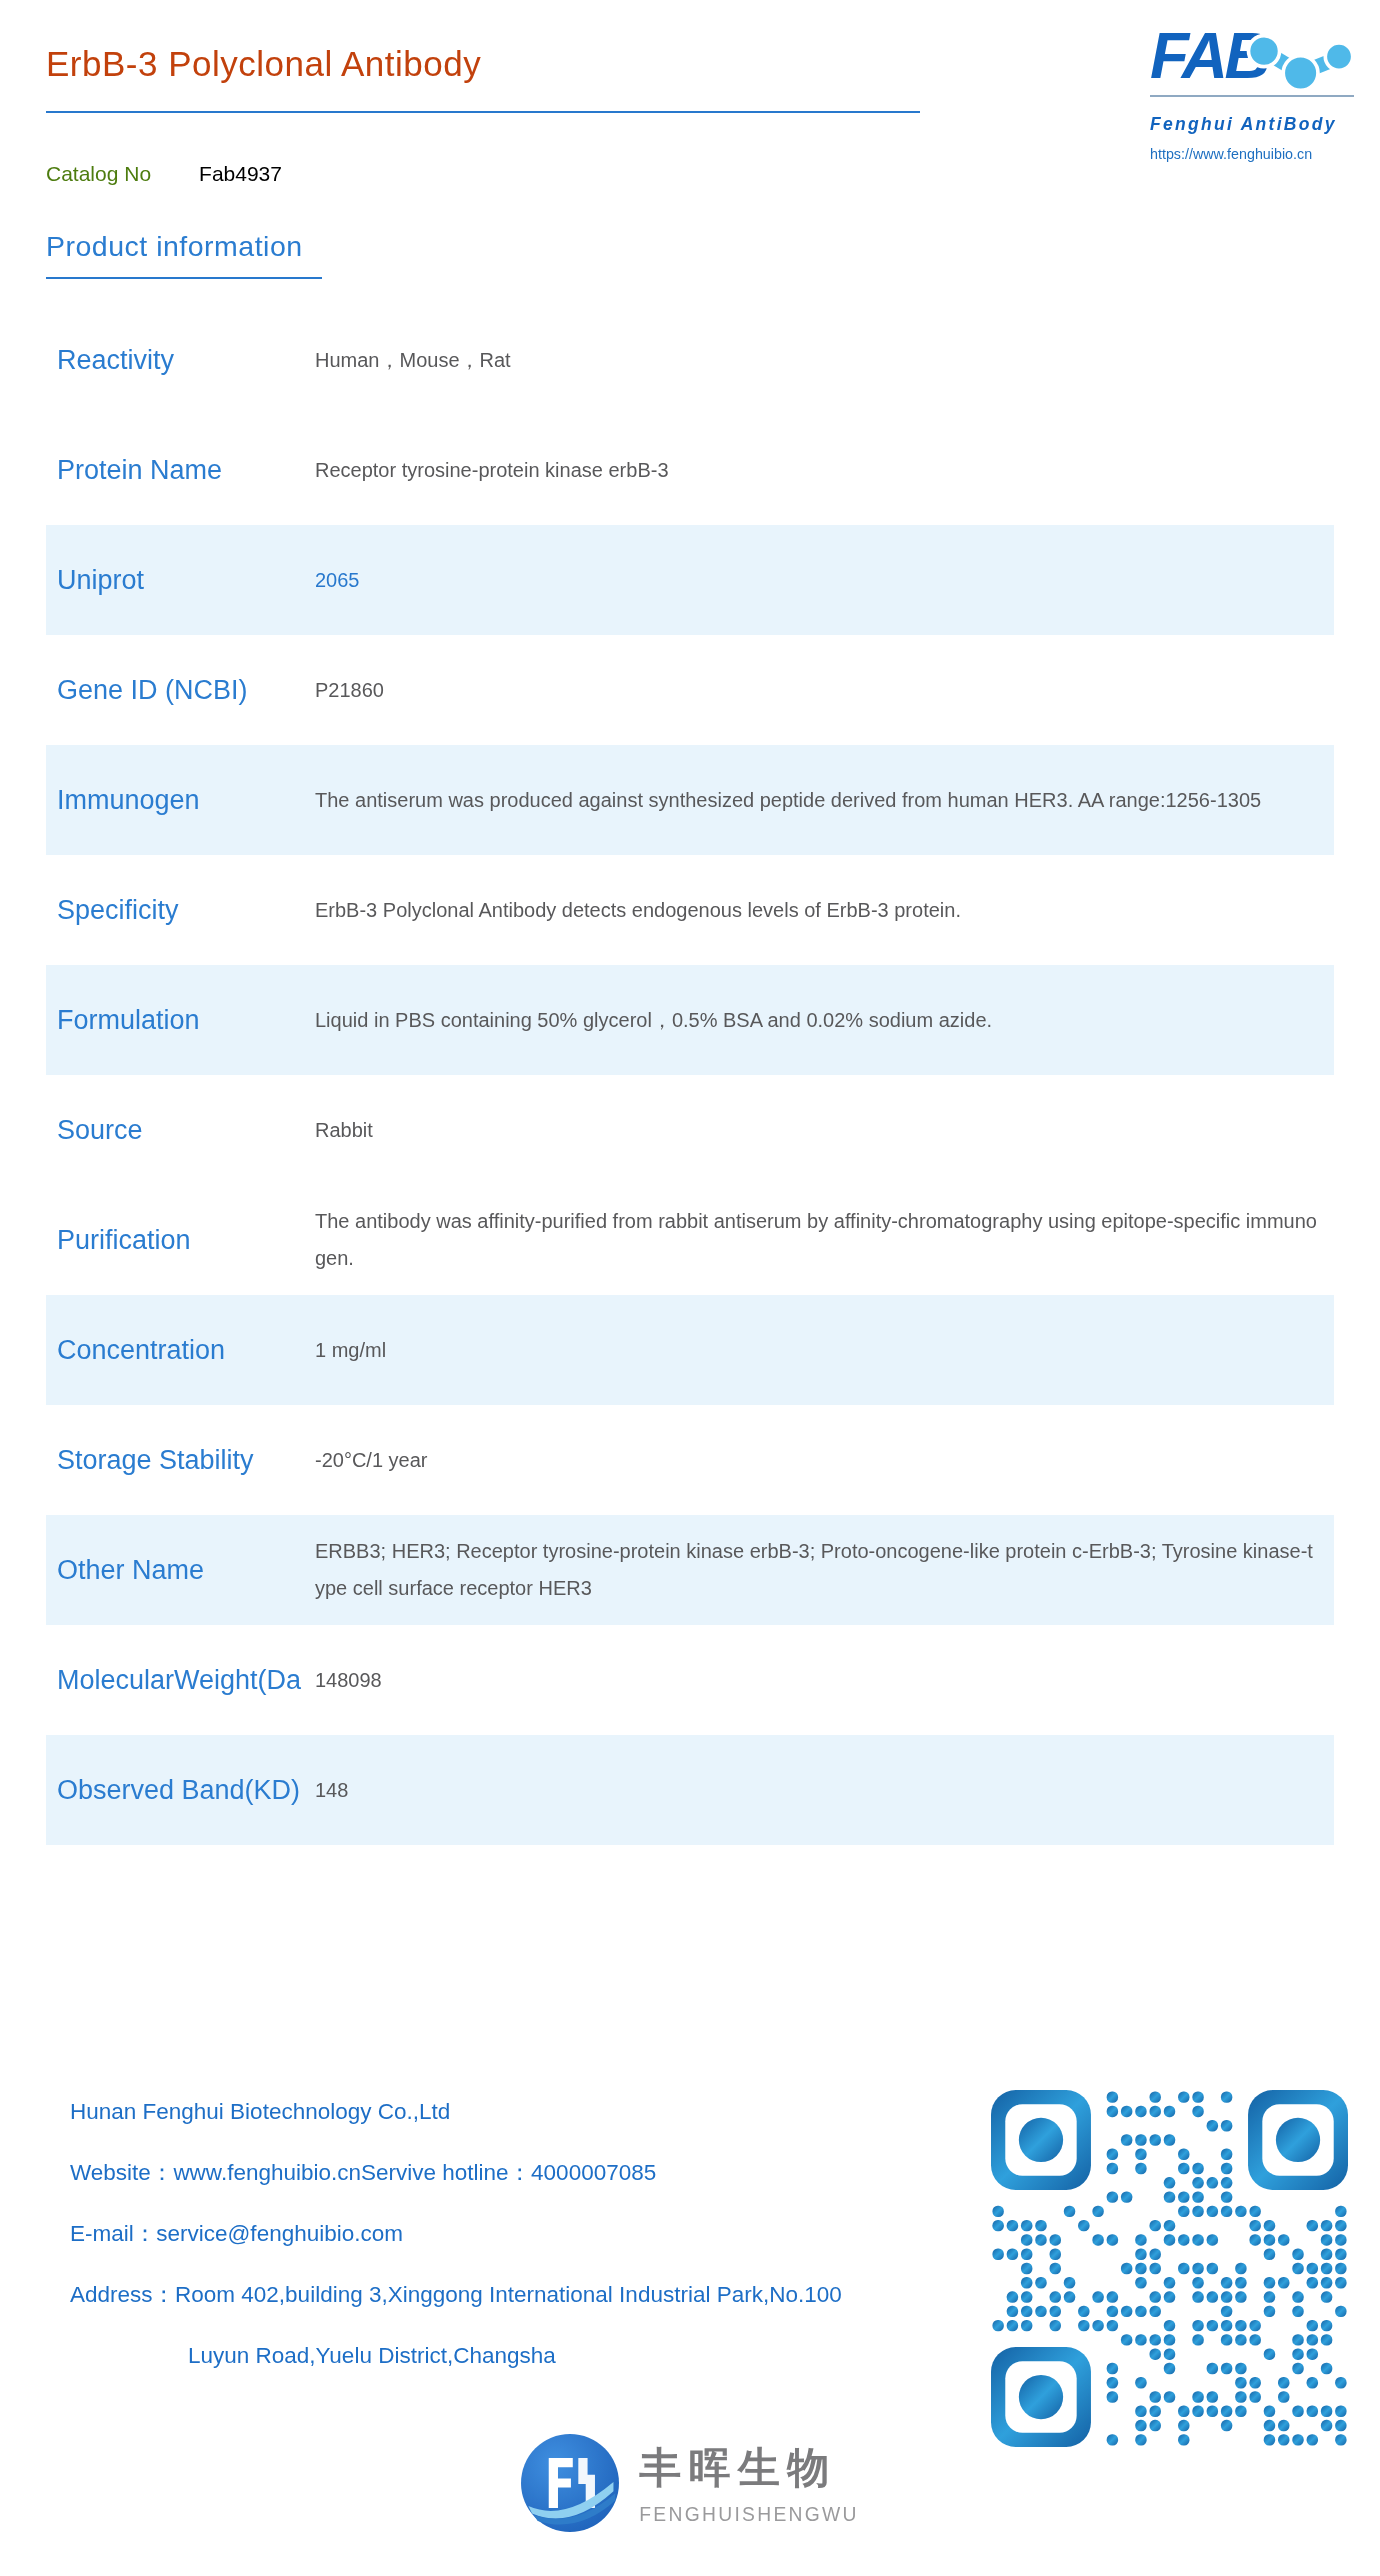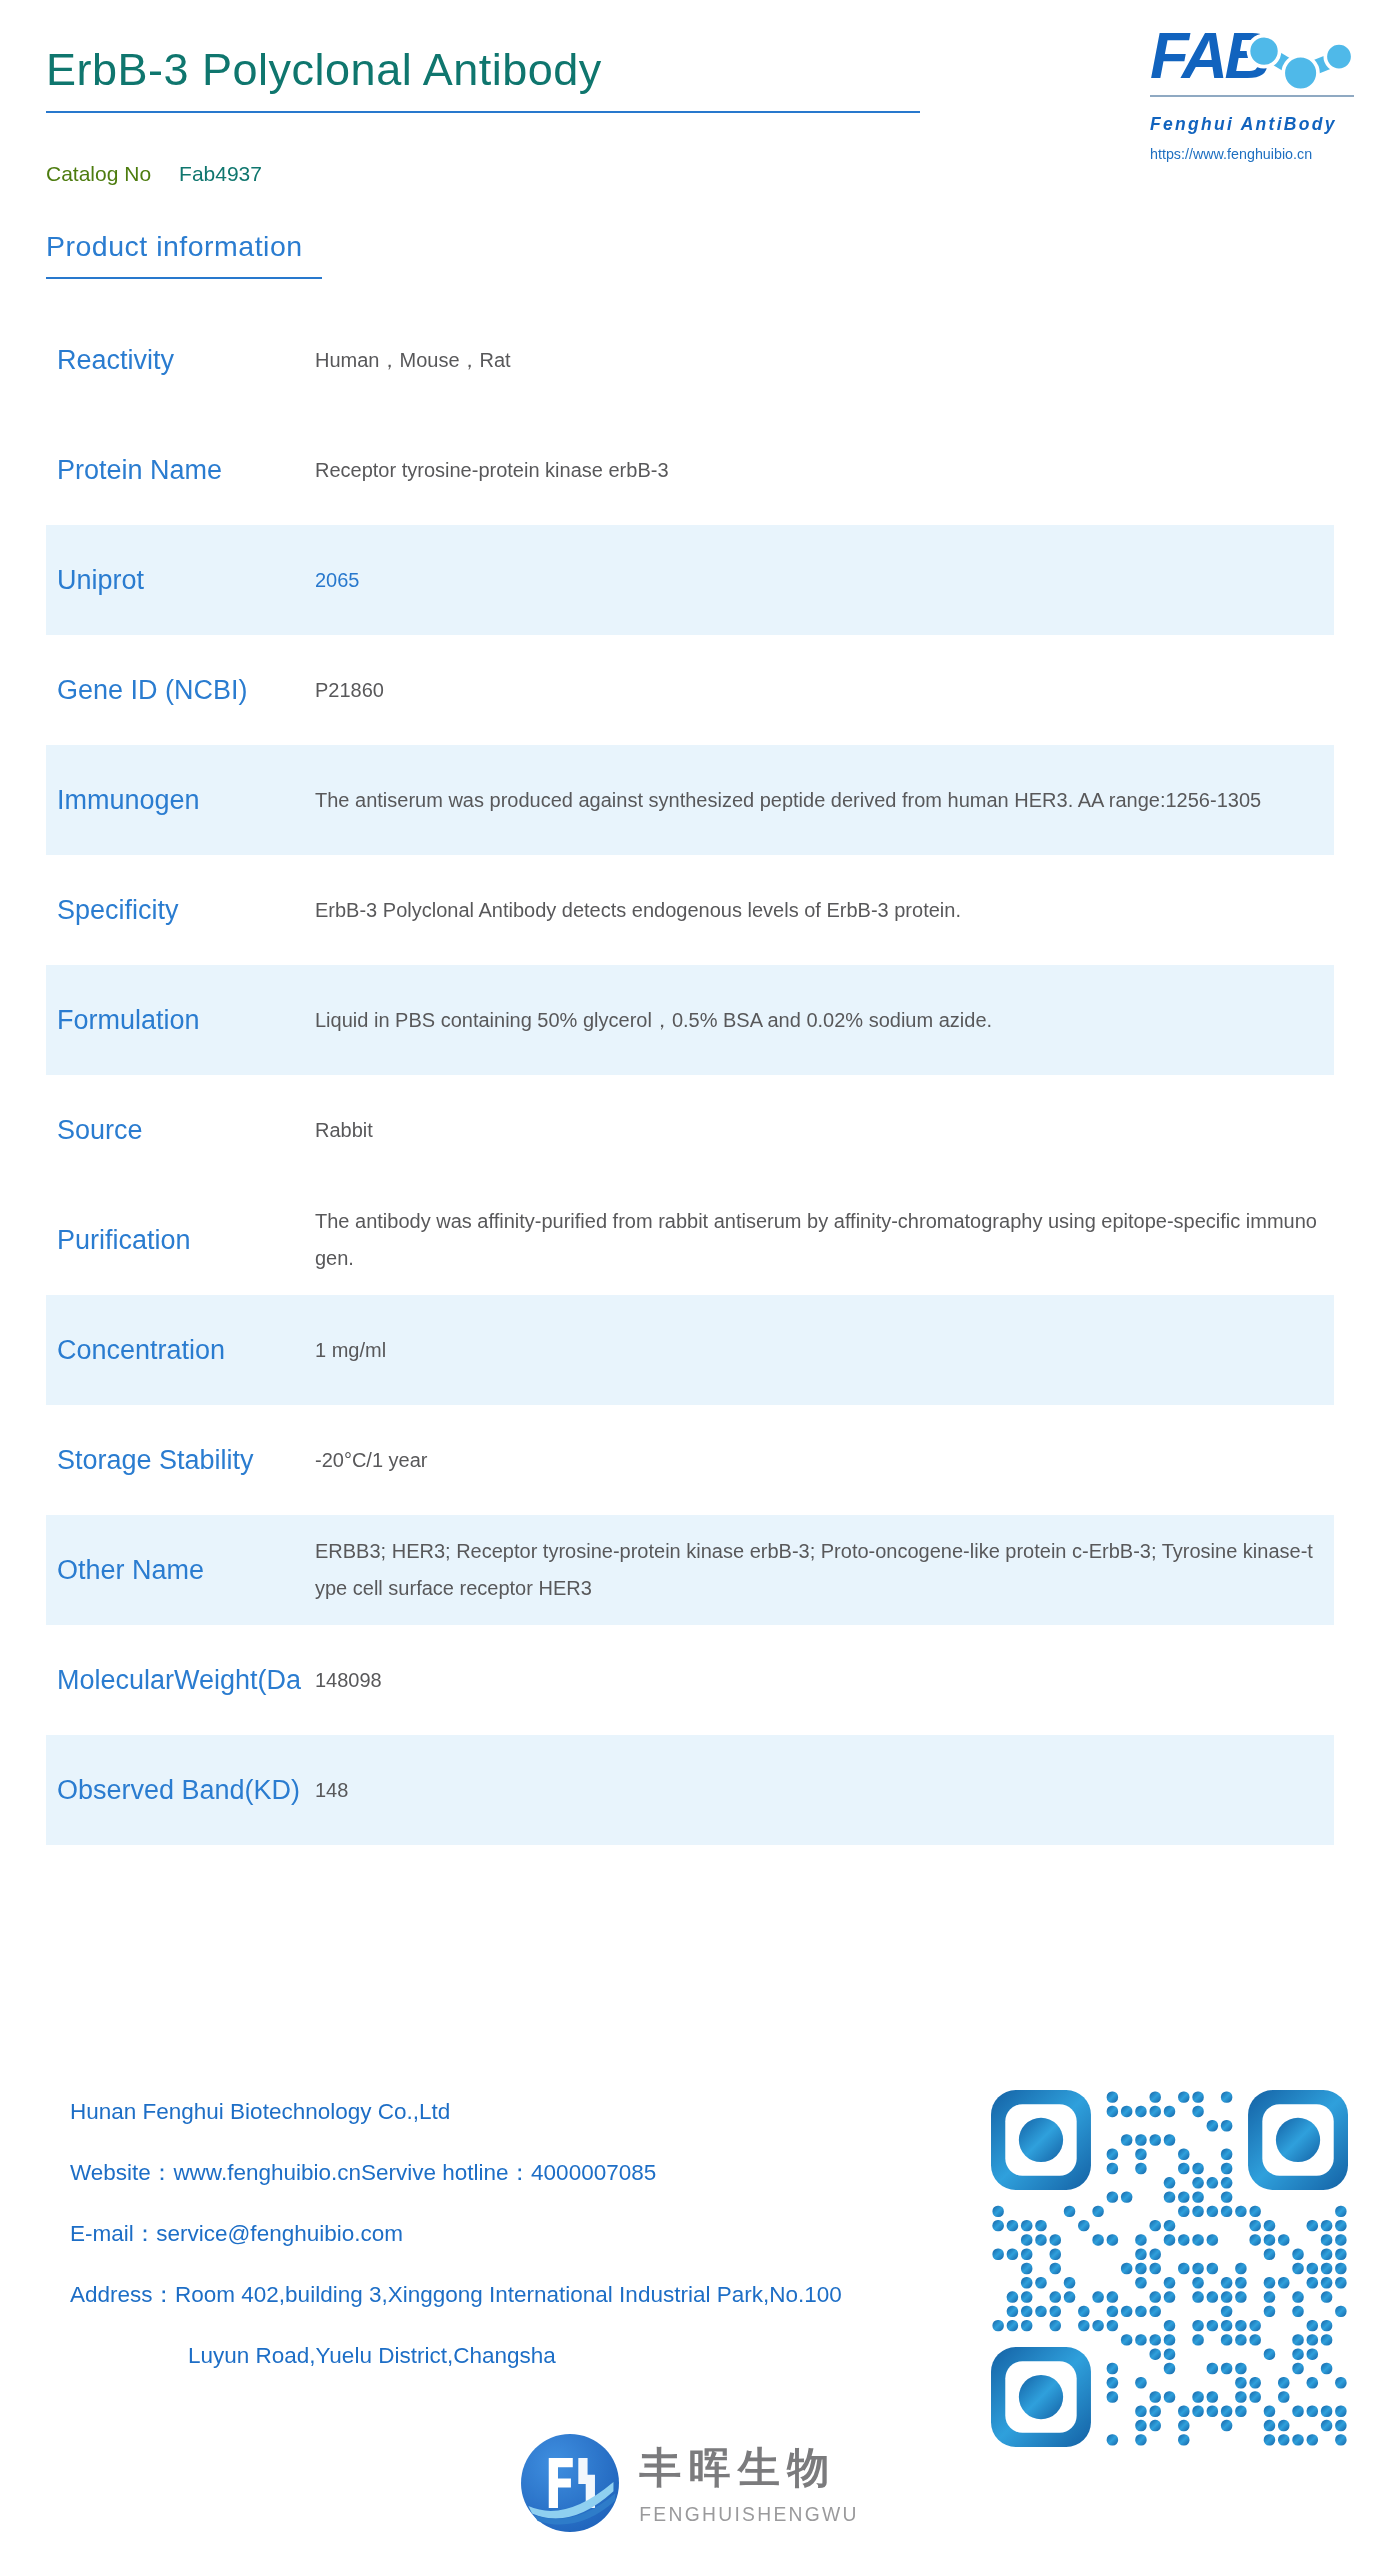--- a/index.html
+++ b/index.html
@@ -3,38 +3,38 @@
 <meta charset="utf-8">
 <style>
   html,body{margin:0;padding:0;background:#ffffff;}
   .page{
     position:relative;width:1380px;height:2576px;background:#ffffff;
     font-family:"Liberation Sans","DejaVu Sans",sans-serif;overflow:hidden;
   }
   
   .page-title{
     position:absolute;left:46px;top:44px;margin:0;
-    font-size:45px;font-weight:400;color:#0f766e;letter-spacing:0.5px;
+    font-size:35px;font-weight:400;color:#c2410c;letter-spacing:0.5px;
   }
   .title-rule{position:absolute;left:46px;top:111px;width:874px;height:1.8px;background:#2878cd;}
   .logo{position:absolute;left:1150px;top:24px;width:221px;}
   .logo-fab{
     position:relative;font-size:64px;line-height:64px;font-weight:bold;font-style:italic;
     color:#1163be;letter-spacing:-3.7px;
   }
   .logo-molecule{position:absolute;left:88px;top:7.4px;pointer-events:none;}
   .logo-rule{width:204px;height:1.8px;background:#8fa9c2;margin-top:7.4px;}
   .logo-sub{
     margin-top:17px;font-size:17.5px;font-weight:bold;font-style:italic;
     color:#1163be;letter-spacing:2.3px;white-space:nowrap;
   }
   .logo-url{display:block;margin-top:11px;font-size:14.3px;color:#1e6fc0;text-decoration:none;}
   .catalog{position:absolute;left:46px;top:162px;font-size:21px;}
   .catalog-label{color:#4d7c0f;}
-  .catalog-value{color:#0f766e;margin-left:28px;}
+  .catalog-value{color:#000000;margin-left:48px;}
   
   .section-title{
     position:absolute;left:46px;top:230px;margin:0;
     font-size:28.5px;font-weight:400;color:#2a7cd0;letter-spacing:0.5px;
   }
   .section-rule{position:absolute;left:46px;top:277px;width:276px;height:1.8px;background:#2878cd;}
   
   .ptable{position:absolute;left:46px;top:305px;width:1288px;}
   .prow{display:flex;align-items:center;min-height:110px;background:#ffffff;}
   .prow.shaded{background:#e8f4fc;}

